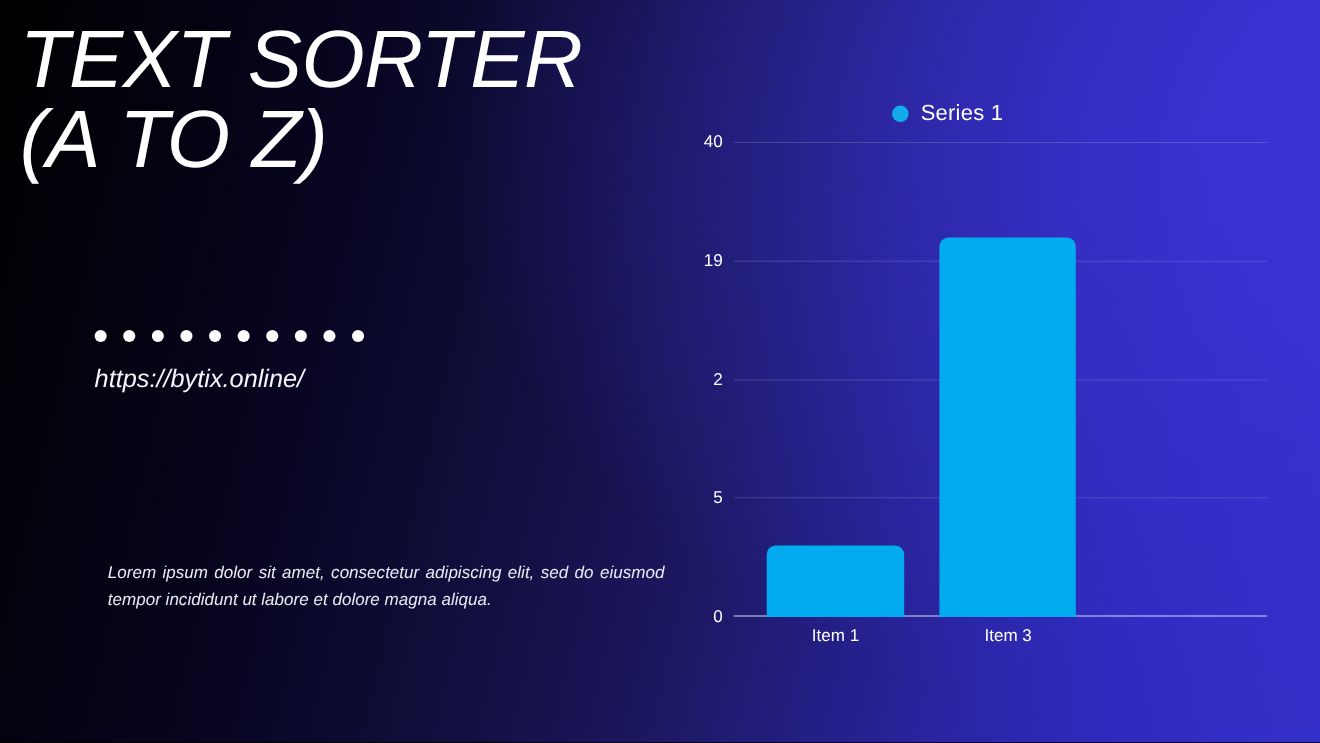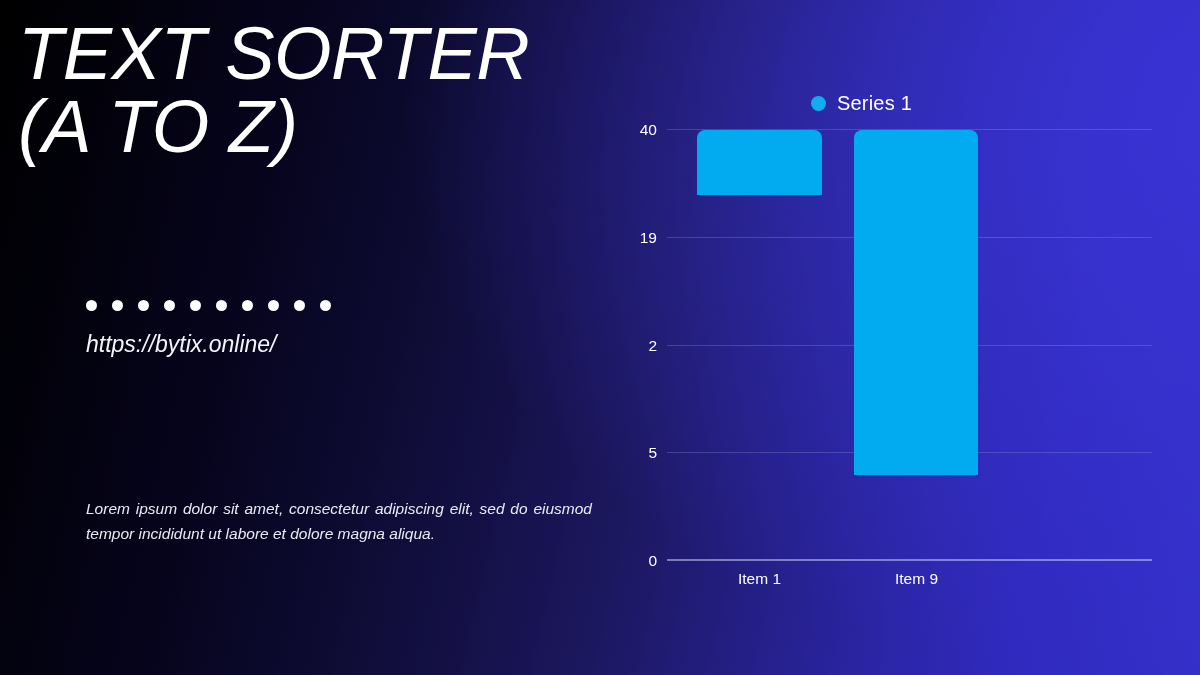--- a/index.html
+++ b/index.html
@@ -81,21 +81,21 @@
     font-weight: 400;
     letter-spacing: 0px;
     line-height: 1.2;
   }
 
   .body-copy {
     position: absolute;
     left: 86px;
     top: 496px;
     width: 506px;
-    margin: 0;
+    margin: 12px;
     color: #e9eaf4;
     font-size: 15.5px;
     line-height: 1.62;
     text-align: justify;
     font-weight: 400;
   }
 
   
   .chart-panel {
     position: absolute;
@@ -162,21 +162,21 @@
     bottom: 0;
     top: 0;
     display: flex;
     align-items: flex-end;
     justify-content: flex-start;
   }
   .bar-slot {
     position: relative;
     height: 100%;
     display: flex;
-    align-items: flex-start;
+    align-items: flex-end;
     justify-content: center;
   }
   .bar {
     width: 100%;
     background: #02ABEF;
     border-radius: 8px 8px 0 0;
   }
   .bar-caption {
     position: absolute;
     top: calc(100% + 9px);
@@ -241,18 +241,18 @@
             <span class="y-tick">40</span>
           </div>
         </div>
       <div class="bars" id="bars">
           <div class="bar-slot" style="width: 33.3333%;">
             <div class="bar" title="Item 1: 3" style="height: 15%; width: 79%; background: rgb(2, 171, 239);"></div>
             <span class="bar-caption">Item 1</span>
           </div>
           <div class="bar-slot" style="width: 33.3333%;">
             <div class="bar" title="Item 3: 16" style="height: 80%; width: 79%; background: rgb(2, 171, 239);"></div>
-            <span class="bar-caption">Item 9</span>
+            <span class="bar-caption">Item 3</span>
           </div>
         </div>
     </div>
   </div>
 </div>
 
 </body></html>

